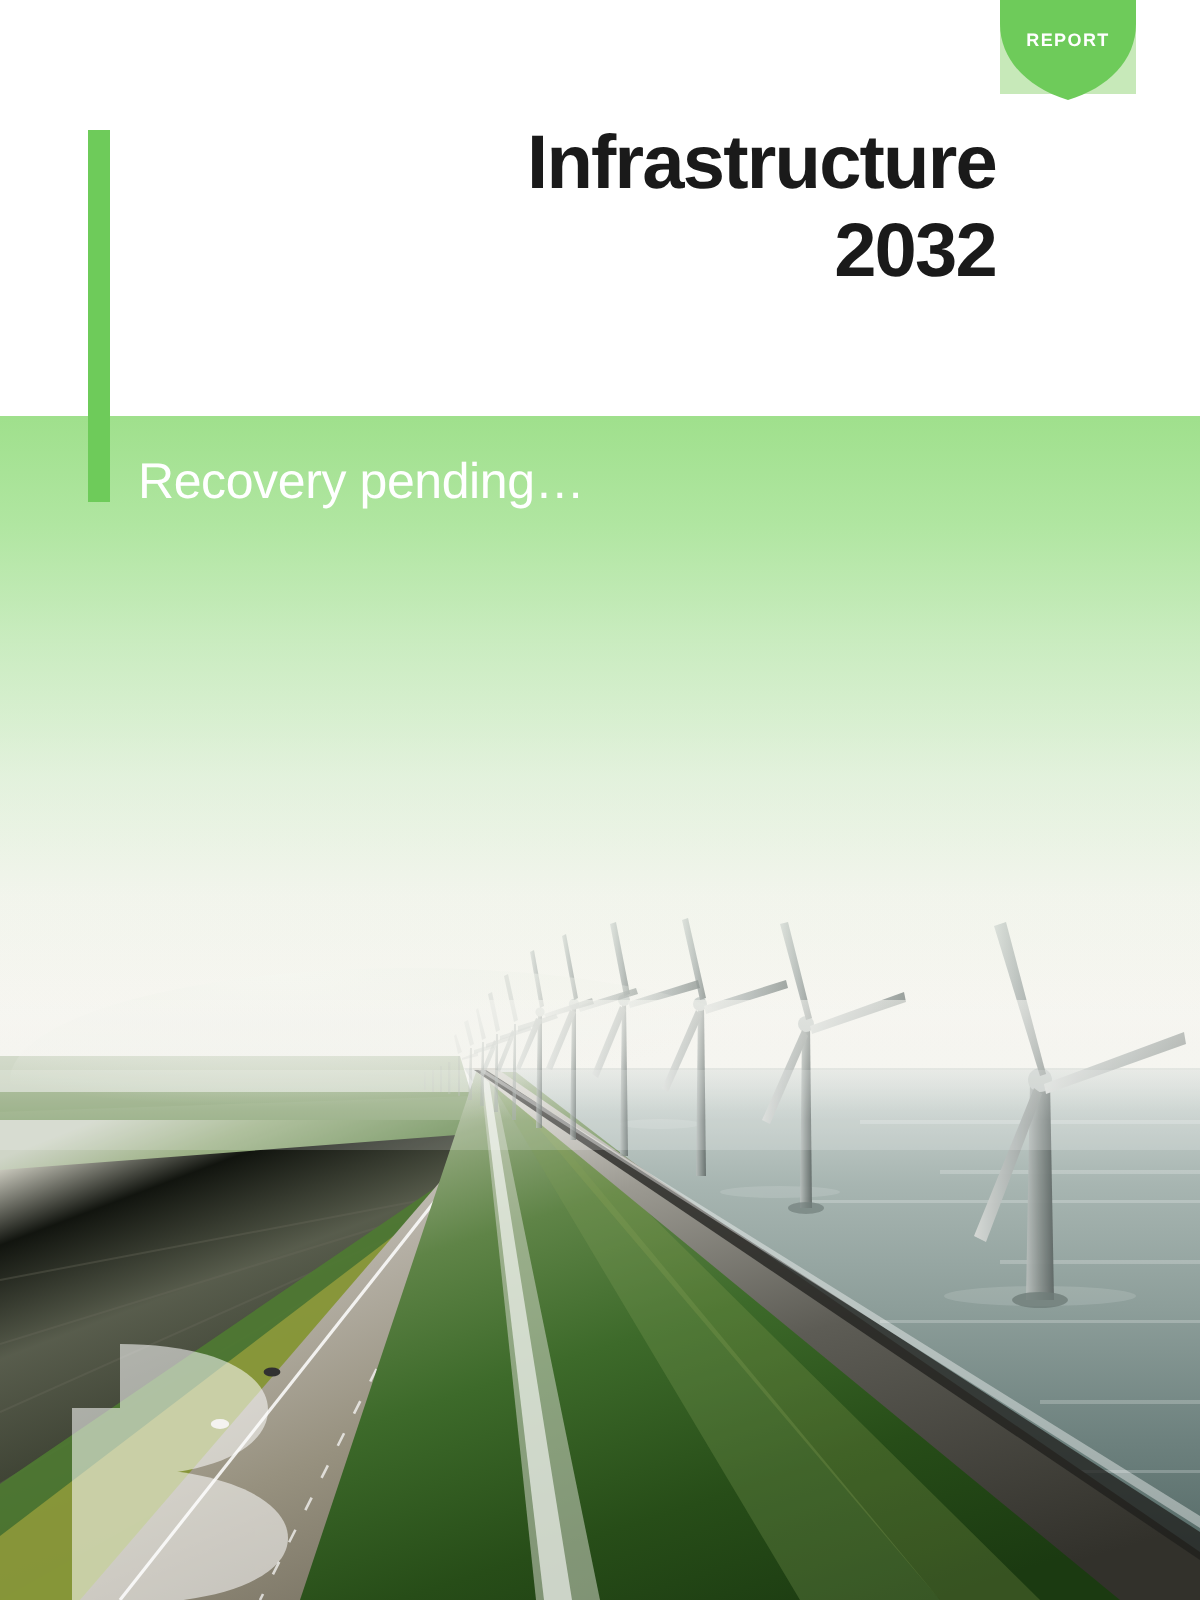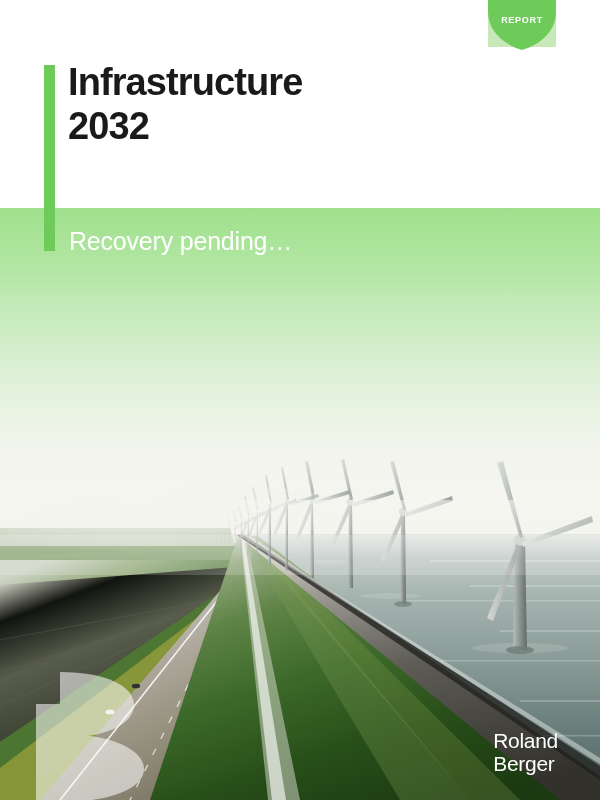--- a/index.html
+++ b/index.html
@@ -71,20 +71,21 @@
     height: 186px;
     background: #6ecb5a;
   }
 
   
   .title-block {
     position: absolute;
     left: 68px;
     top: 60px;
     width: 430px;
+    text-align: right;
   }
   .title-line {
     font-family: "Liberation Sans", sans-serif;
     font-weight: 700;
     font-size: 38px;
     line-height: 44px;
     letter-spacing: -0.9px;
     color: #1a1a1a;
     white-space: nowrap;
   }
@@ -100,21 +101,21 @@
     line-height: 30px;
     letter-spacing: -0.2px;
     color: #ffffff;
     white-space: nowrap;
     text-align: center;
   }
 
   
   .badge {
     position: absolute;
-    left: 488px;
+    left: 500px;
     top: 0;
     width: 68px;
     height: 50px;
   }
   .badge svg {
     position: absolute;
     left: 0;
     top: 0;
     display: block;
   }
@@ -456,18 +457,14 @@
   <div class="watermark">
     <svg width="120" height="128" viewBox="0 0 120 128" xmlns="http://www.w3.org/2000/svg">
       <g fill="#ffffff" opacity="0.55">
         <rect x="0" y="32" width="34" height="96"></rect>
         <path d="M 24,0 C 70,0 98,14 98,33 C 98,52 70,66 24,66 L 24,0 Z"></path>
         <path d="M 24,62 C 76,62 108,78 108,97 C 108,116 76,130 24,130 L 24,62 Z"></path>
       </g>
     </svg>
   </div>
 
-  <div class="logo">
-    <div class="logo-line">Roland</div>
-    <div class="logo-line">Berger</div>
-  </div>
 
 </div>
 
 </body></html>

